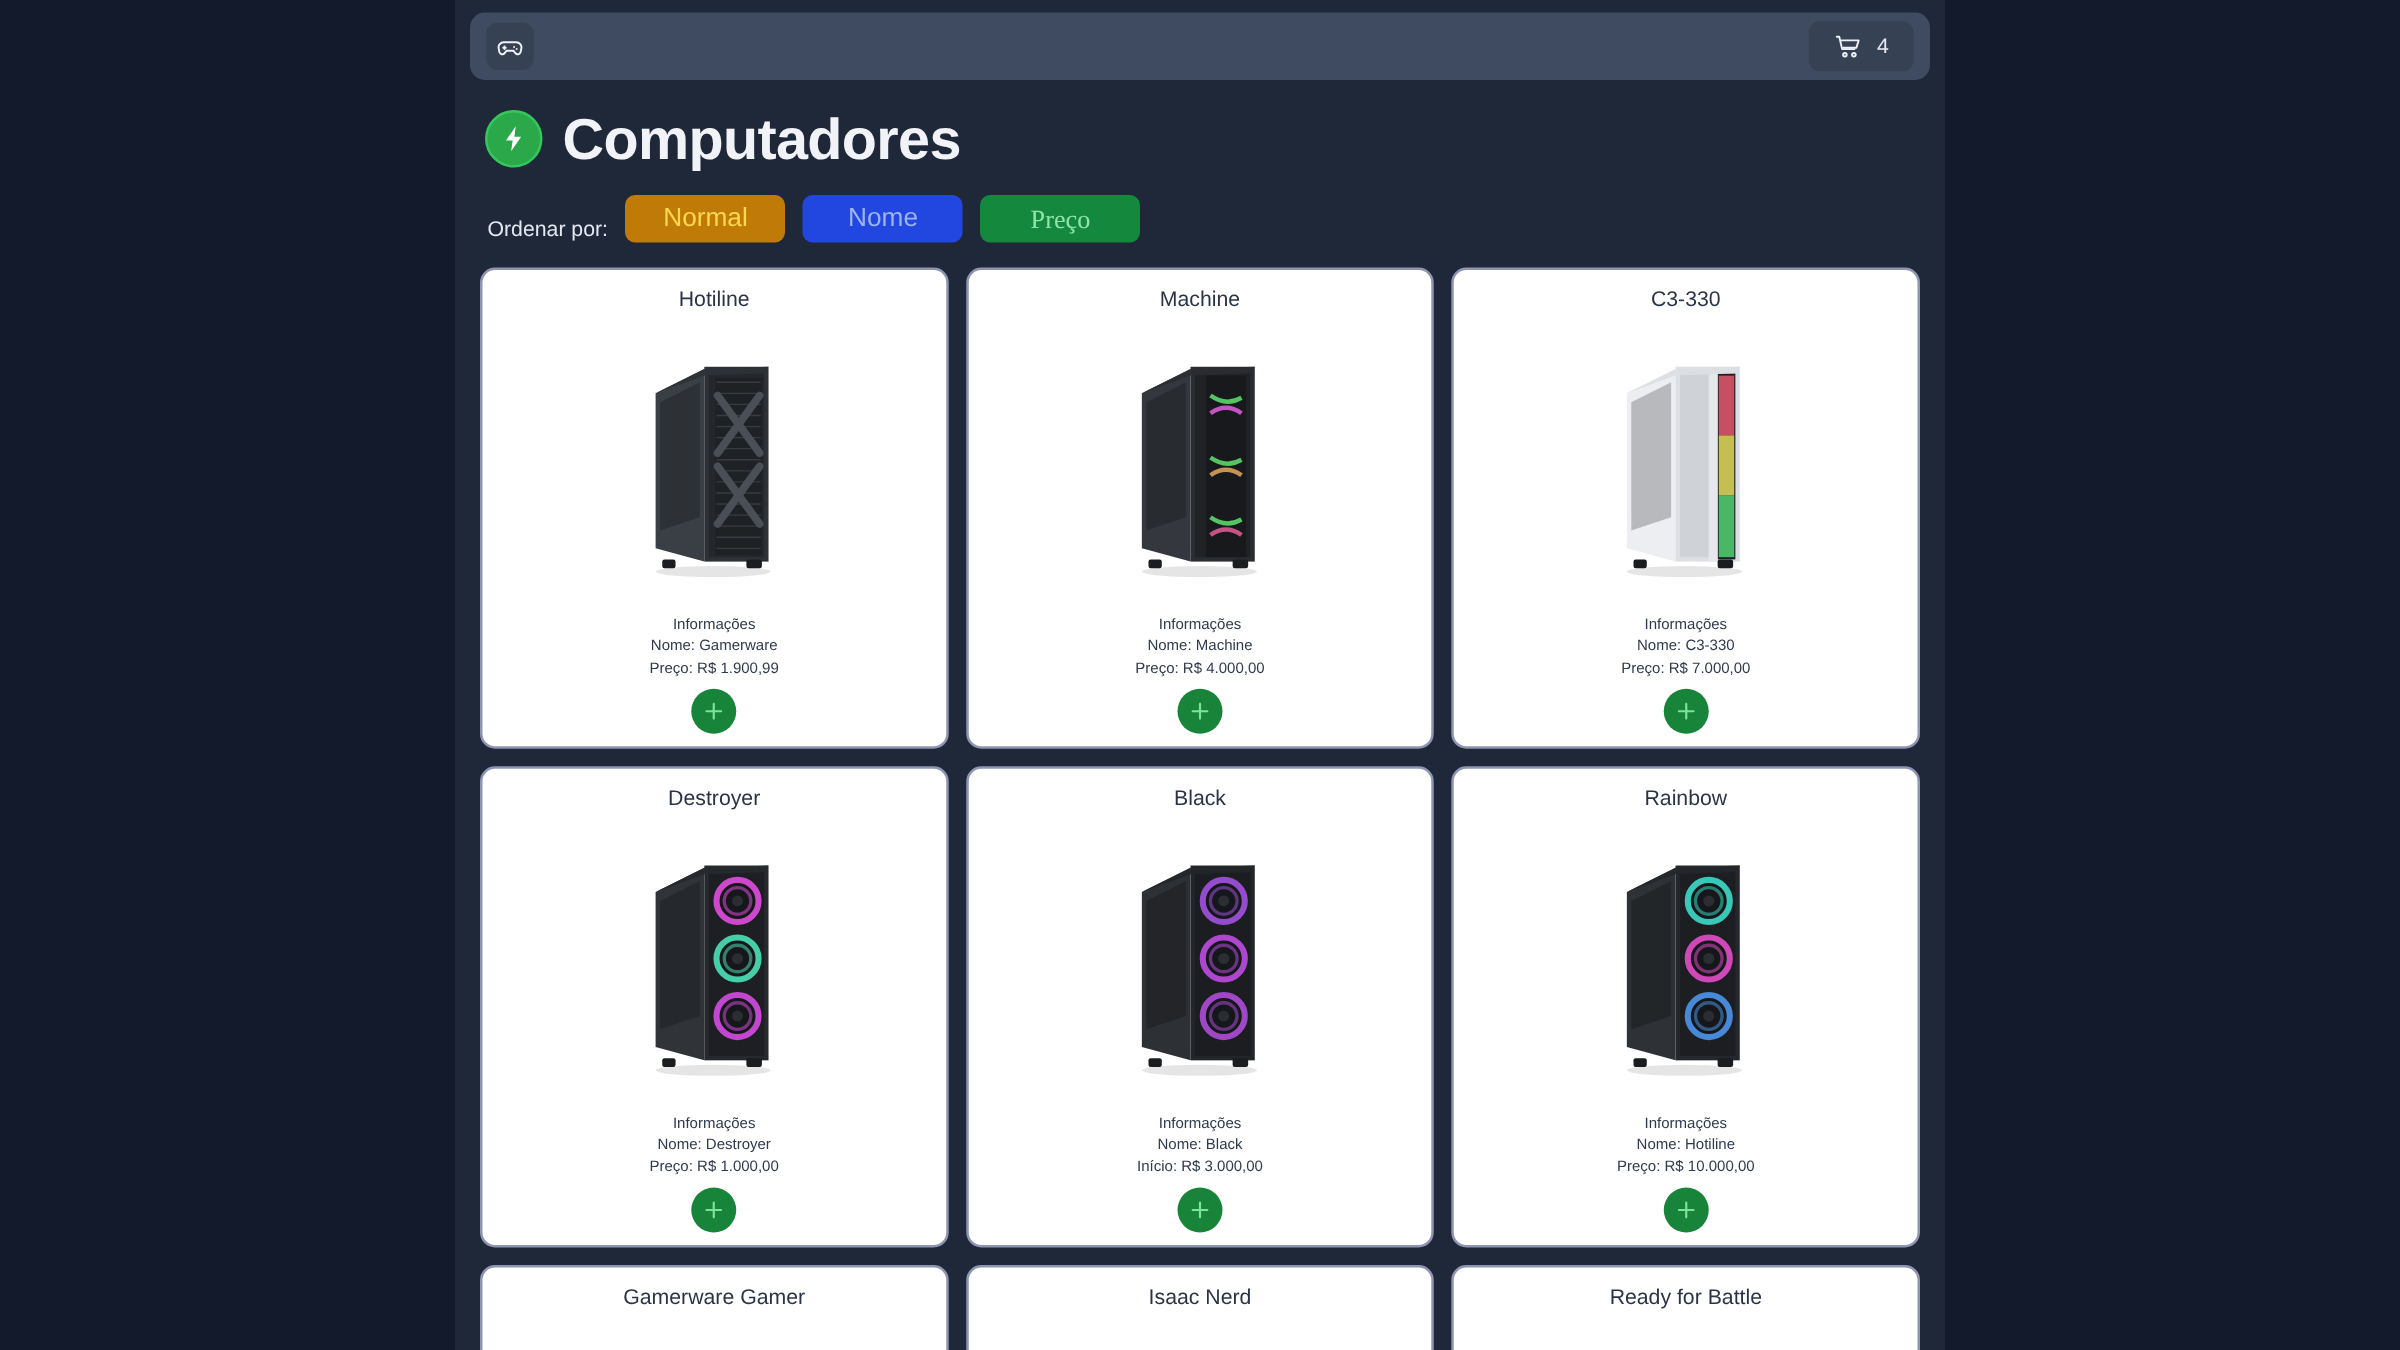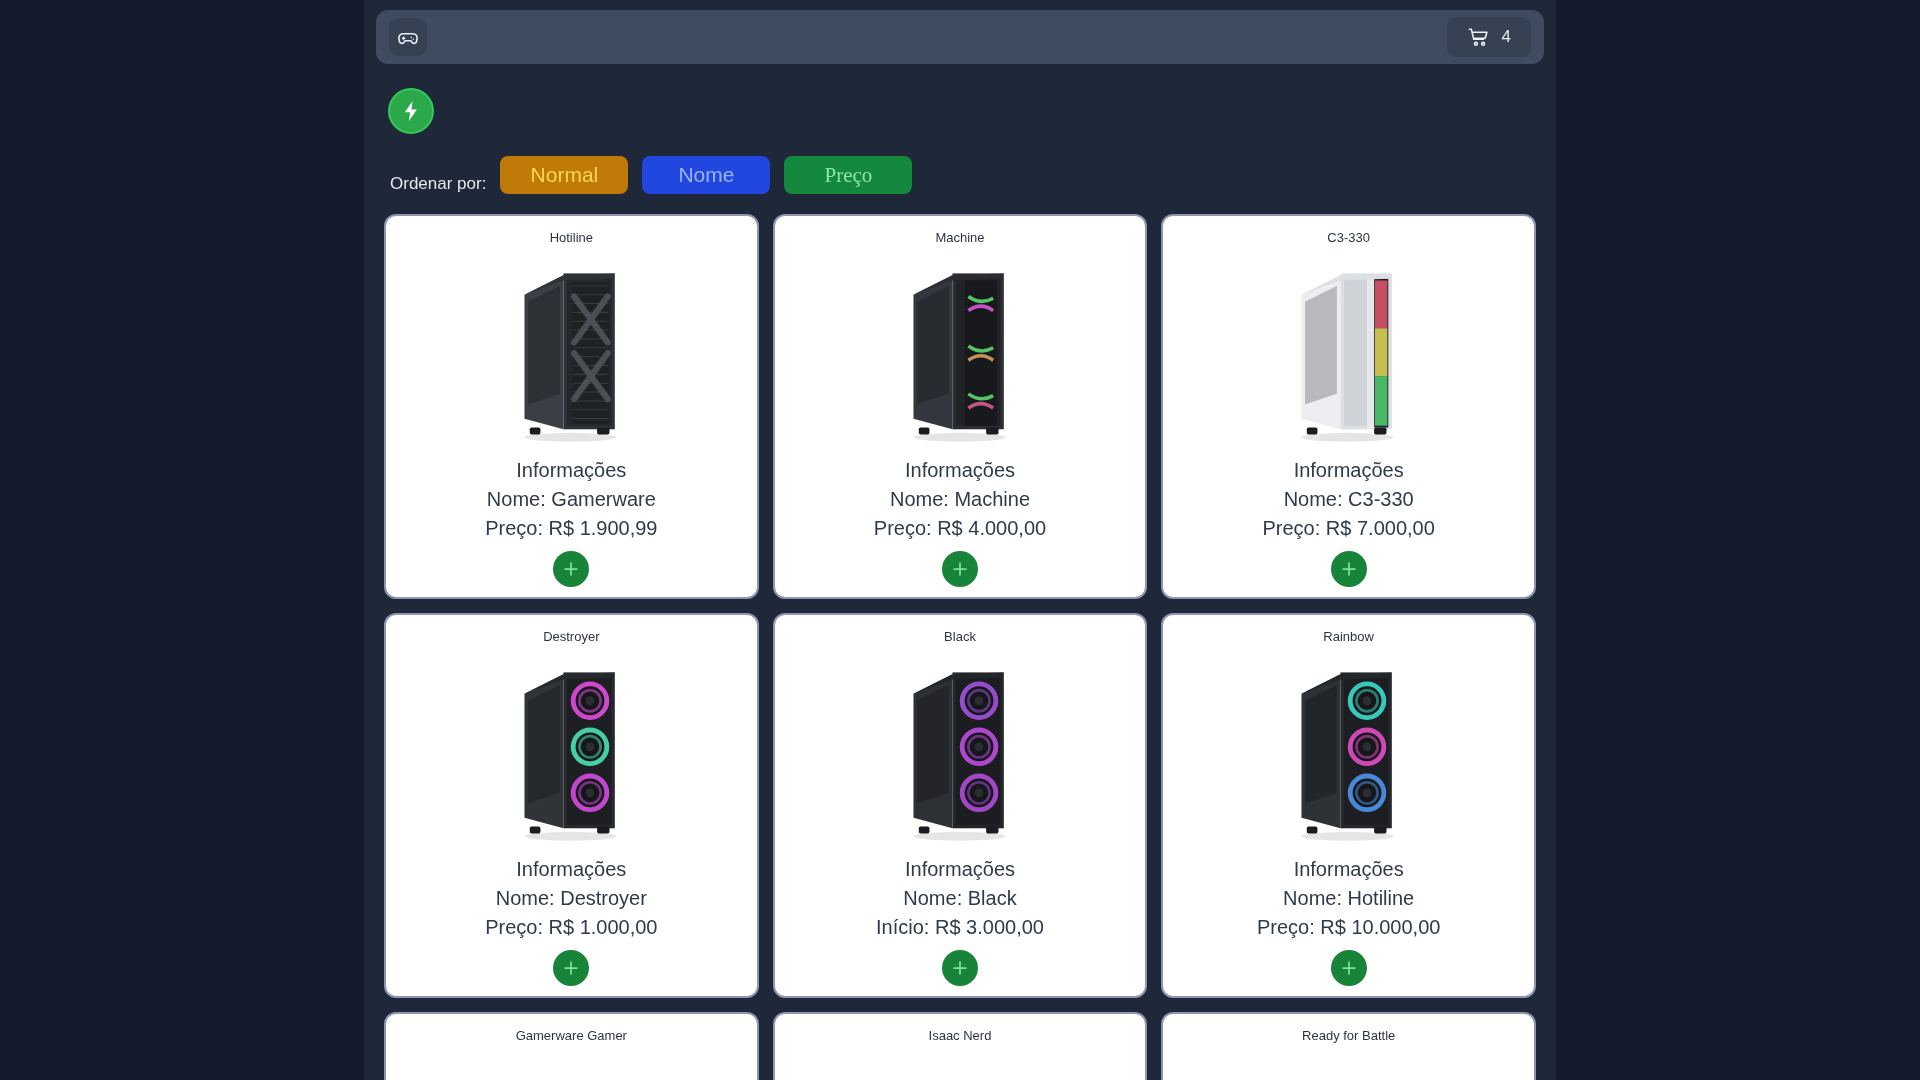--- a/index.html
+++ b/index.html
@@ -165,39 +165,39 @@
     padding: 14px 10px 10px 10px;
     display: flex;
     flex-direction: column;
     align-items: center;
     cursor: pointer;
     overflow: hidden;
   }
 
   .card-title {
     color: #2b3447;
-    font-size: 13px;
+    font-size: 17px;
     line-height: 1.2;
     margin-bottom: 6px;
   }
 
   .card-image {
     flex: 1 1 auto;
     width: 100%;
     display: flex;
     align-items: center;
     justify-content: center;
     min-height: 0;
   }
   .card-image svg { height: 186px; width: auto; display: block; }
 
   .card-info {
     text-align: center;
     color: #2f3a4d;
-    font-size: 20px;
+    font-size: 12px;
     line-height: 1.45;
   }
 
   .add-btn {
     margin-top: 8px;
     width: 36px;
     height: 36px;
     border-radius: 50%;
     background: #18843a;
     border: none;
@@ -246,20 +246,21 @@
 
     </nav>
   </div>
 
   <div class="title-row">
     <span class="bolt-badge">
       <svg viewBox="0 0 24 24" fill="#ffffff">
         <path d="M13.6 2 5.8 13.3h5.3L9.9 22l8-11.6h-5.4L13.6 2Z"></path>
       </svg>
     </span>
+    <h1 class="page-title">Computadores</h1>
   </div>
 
   <div class="sort-row">
     <span class="sort-label">Ordenar por:</span>
     <button class="sort-btn normal">Normal</button>
     <button class="sort-btn nome">Nome</button>
     <button class="sort-btn preco">Preço</button>
   </div>
 
   <div class="grid" id="product-grid">

